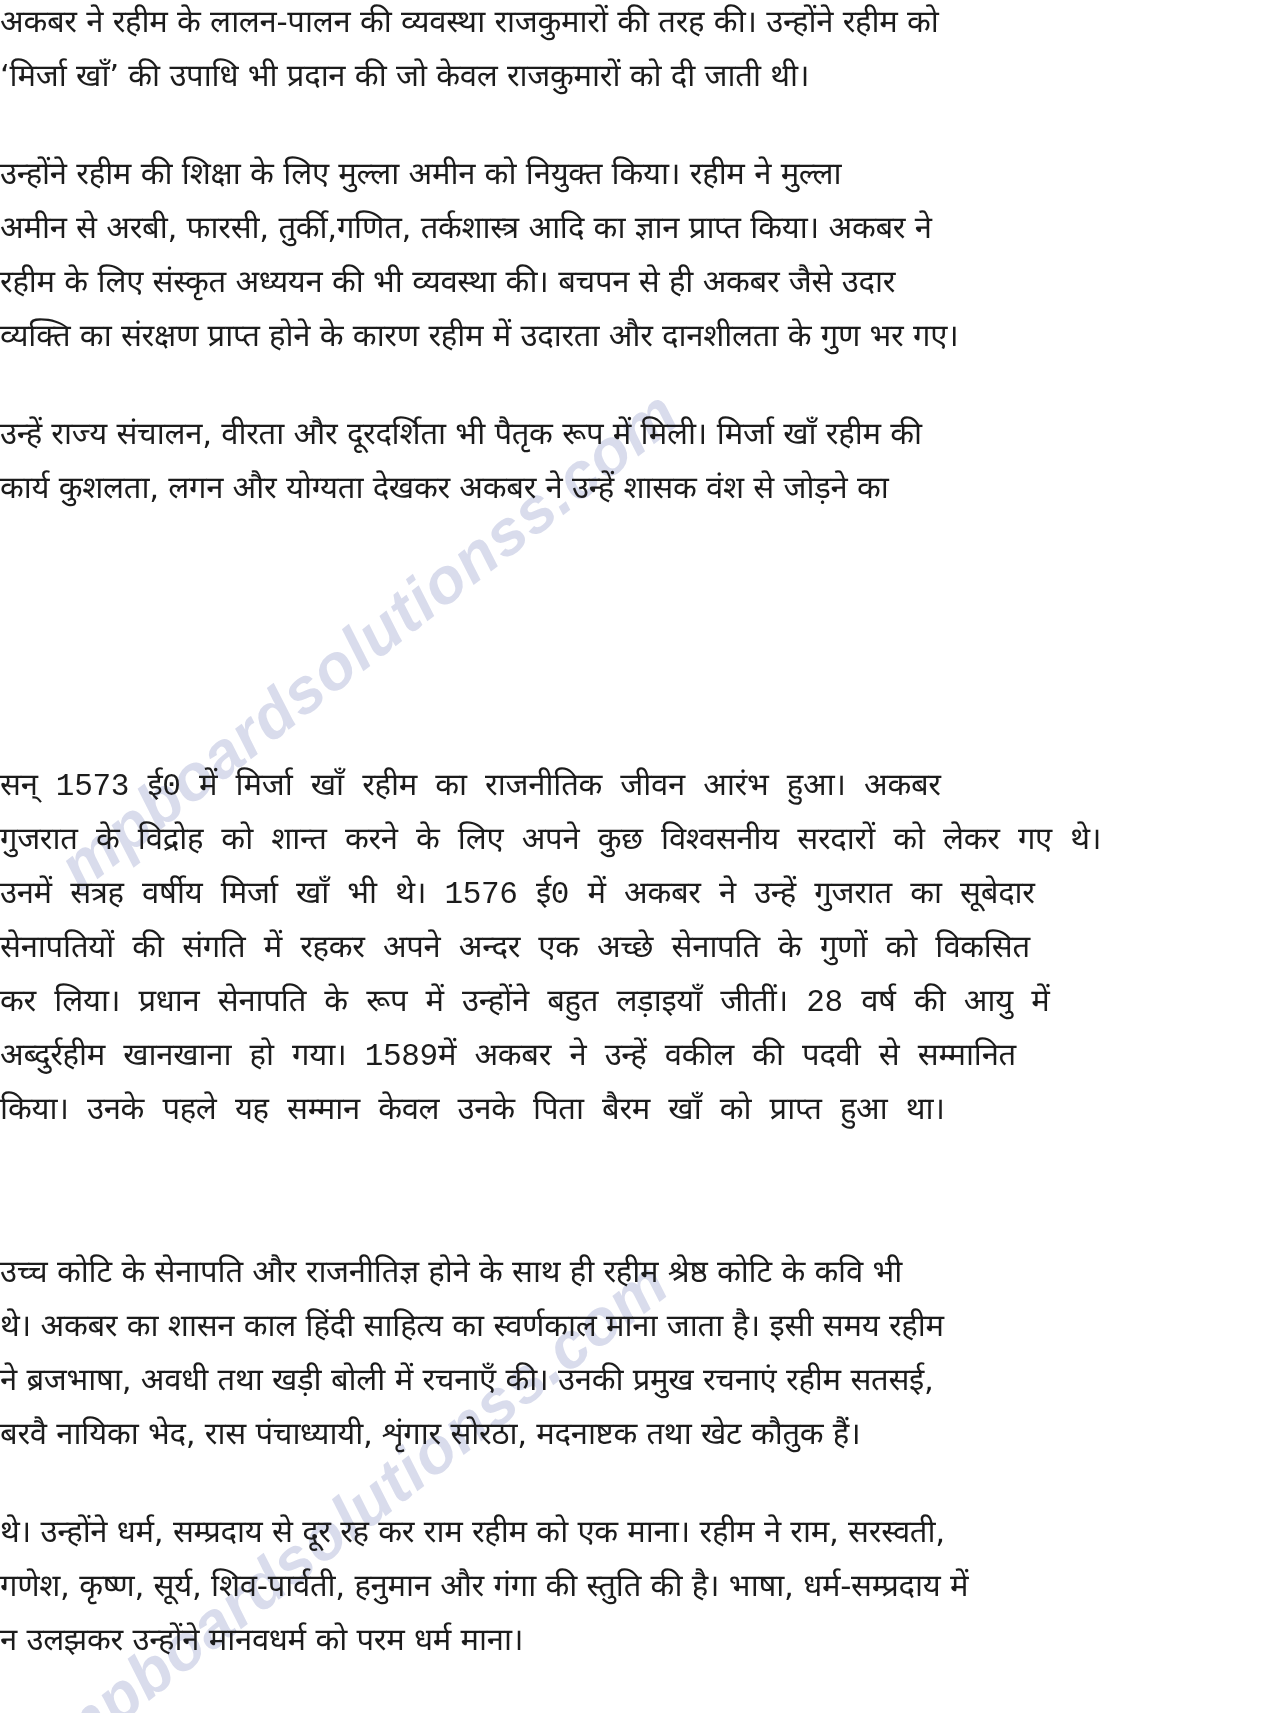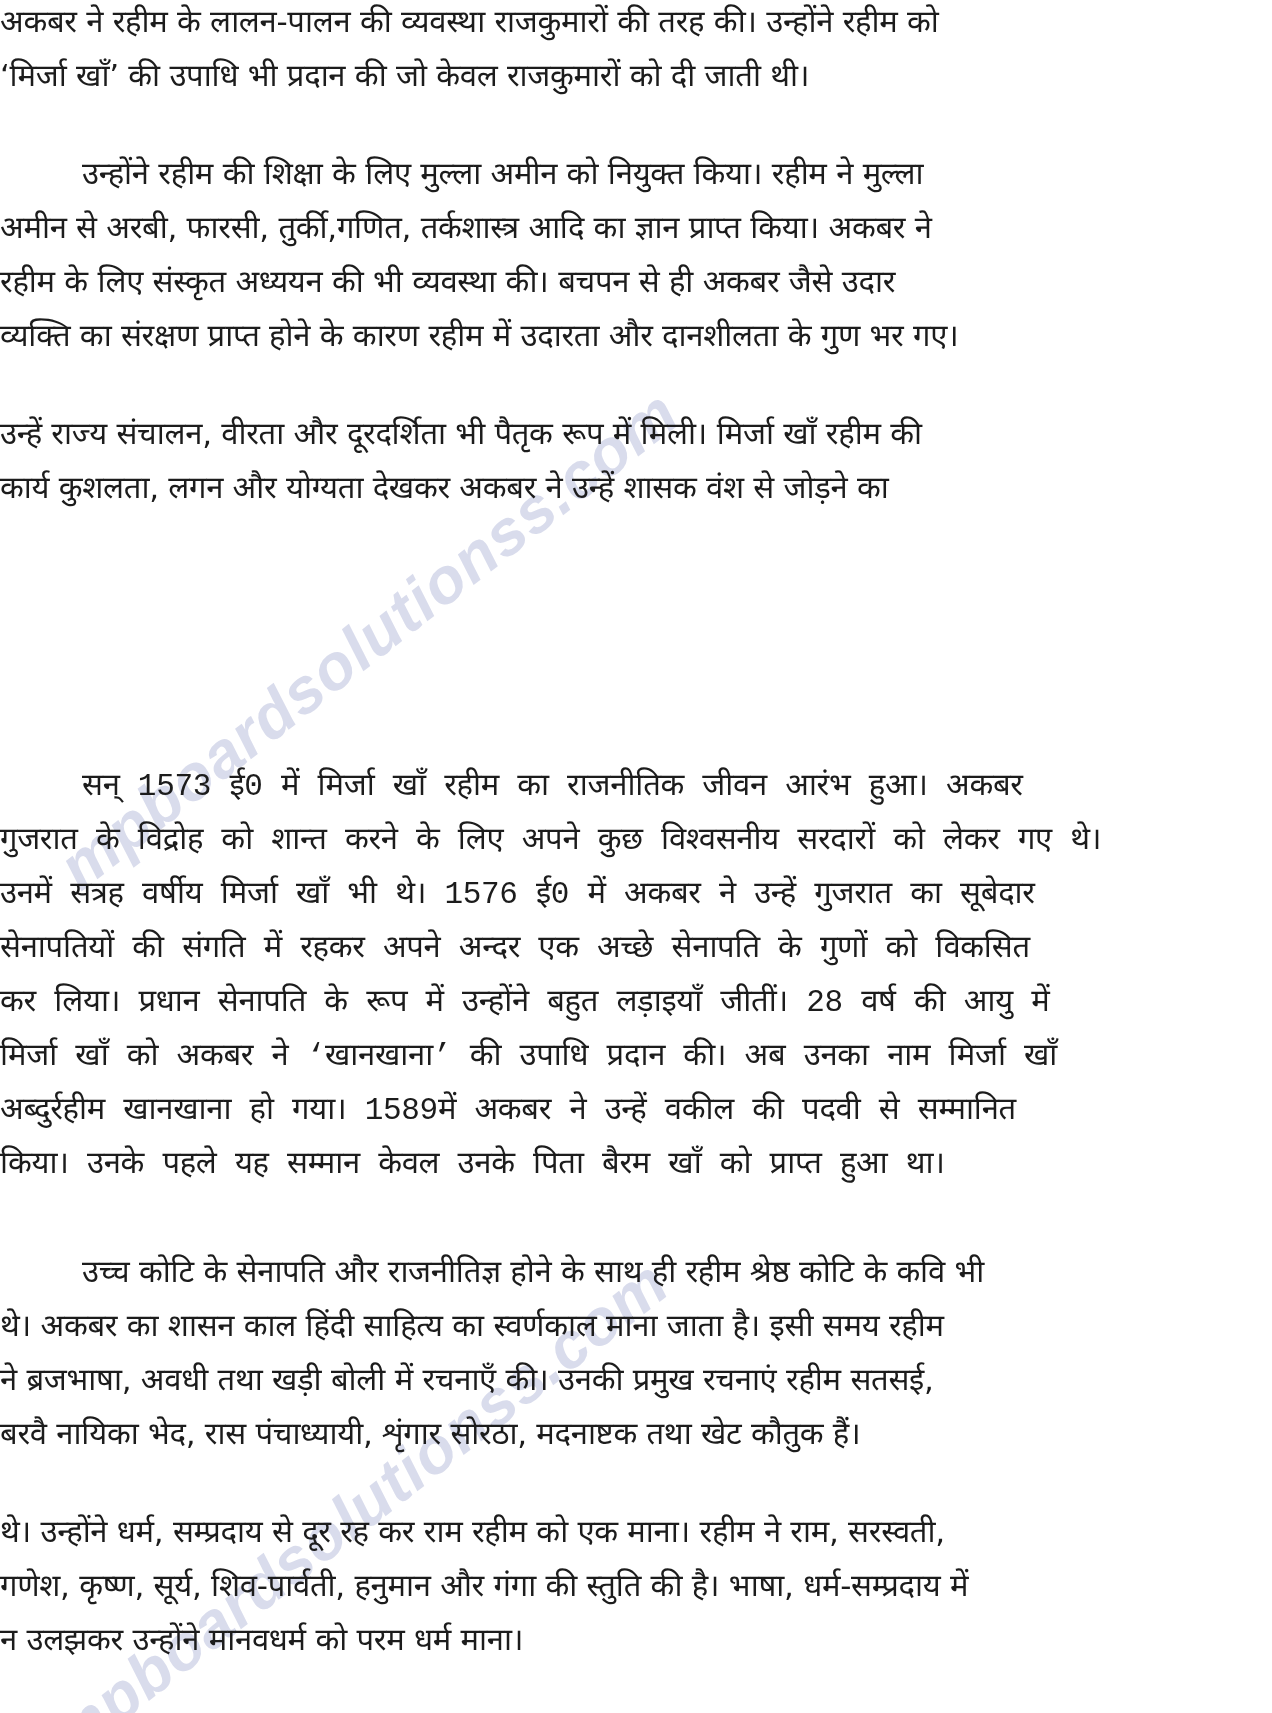--- a/index.html
+++ b/index.html
@@ -9,21 +9,21 @@
       color: #1c1c1c;
     }
     .page { position: absolute; left: 0; top: 0; width: 1272px; height: 1713px; }
     .para {
       position: absolute; left: 0; width: 1272px;
       font-size: 31px; line-height: 54px;
       letter-spacing: -0.3px;
       white-space: nowrap;
     }
     .line { display: block; height: 54px; }
-    .indent { padding-left: 82px; }
+    .indent { }
     .watermark {
       position: absolute;
       font-family: "Liberation Sans", sans-serif;
       font-weight: bold; font-style: italic;
       font-size: 64px;
       color: rgba(120, 130, 185, 0.28);
       transform-origin: left bottom;
       transform: rotate(-38deg);
       white-space: nowrap;
       pointer-events: none;
@@ -54,21 +54,20 @@
     <span class="line">उन्हें राज्य संचालन, वीरता और दूरदर्शिता भी पैतृक रूप में मिली। मिर्जा खाँ रहीम की</span>
     <span class="line">कार्य कुशलता, लगन और योग्यता देखकर अकबर ने उन्हें शासक वंश से जोड़ने का</span>
   </div>
 
   <div class="para" style="top:760px;font-family:Liberation Mono, monospace;">
     <span class="line indent">सन् 1573 ई0 में मिर्जा खाँ रहीम का राजनीतिक जीवन आरंभ हुआ। अकबर</span>
     <span class="line">गुजरात के विद्रोह को शान्त करने के लिए अपने कुछ विश्वसनीय सरदारों को लेकर गए थे।</span>
     <span class="line">उनमें सत्रह वर्षीय मिर्जा खाँ भी थे। 1576 ई0 में अकबर ने उन्हें गुजरात का सूबेदार</span>
     <span class="line">सेनापतियों की संगति में रहकर अपने अन्दर एक अच्छे सेनापति के गुणों को विकसित</span>
     <span class="line">कर लिया। प्रधान सेनापति के रूप में उन्होंने बहुत लड़ाइयाँ जीतीं। 28 वर्ष की आयु में</span>
-    <span class="line">मिर्जा खाँ को अकबर ने ‘खानखाना’ की उपाधि प्रदान की। अब उनका नाम मिर्जा खाँ</span>
     <span class="line">अब्दुर्रहीम खानखाना हो गया। 1589में अकबर ने उन्हें वकील की पदवी से सम्मानित</span>
     <span class="line">किया। उनके पहले यह सम्मान केवल उनके पिता बैरम खाँ को प्राप्त हुआ था।</span>
   </div>
 
   <div class="para" style="top:1244px;">
     <span class="line indent">उच्च कोटि के सेनापति और राजनीतिज्ञ होने के साथ ही रहीम श्रेष्ठ कोटि के कवि भी</span>
     <span class="line">थे। अकबर का शासन काल हिंदी साहित्य का स्वर्णकाल माना जाता है। इसी समय रहीम</span>
     <span class="line">ने ब्रजभाषा, अवधी तथा खड़ी बोली में रचनाएँ की। उनकी प्रमुख रचनाएं रहीम सतसई,</span>
     <span class="line">बरवै नायिका भेद, रास पंचाध्यायी, शृंगार सोरठा, मदनाष्टक तथा खेट कौतुक हैं।</span>
   </div>

